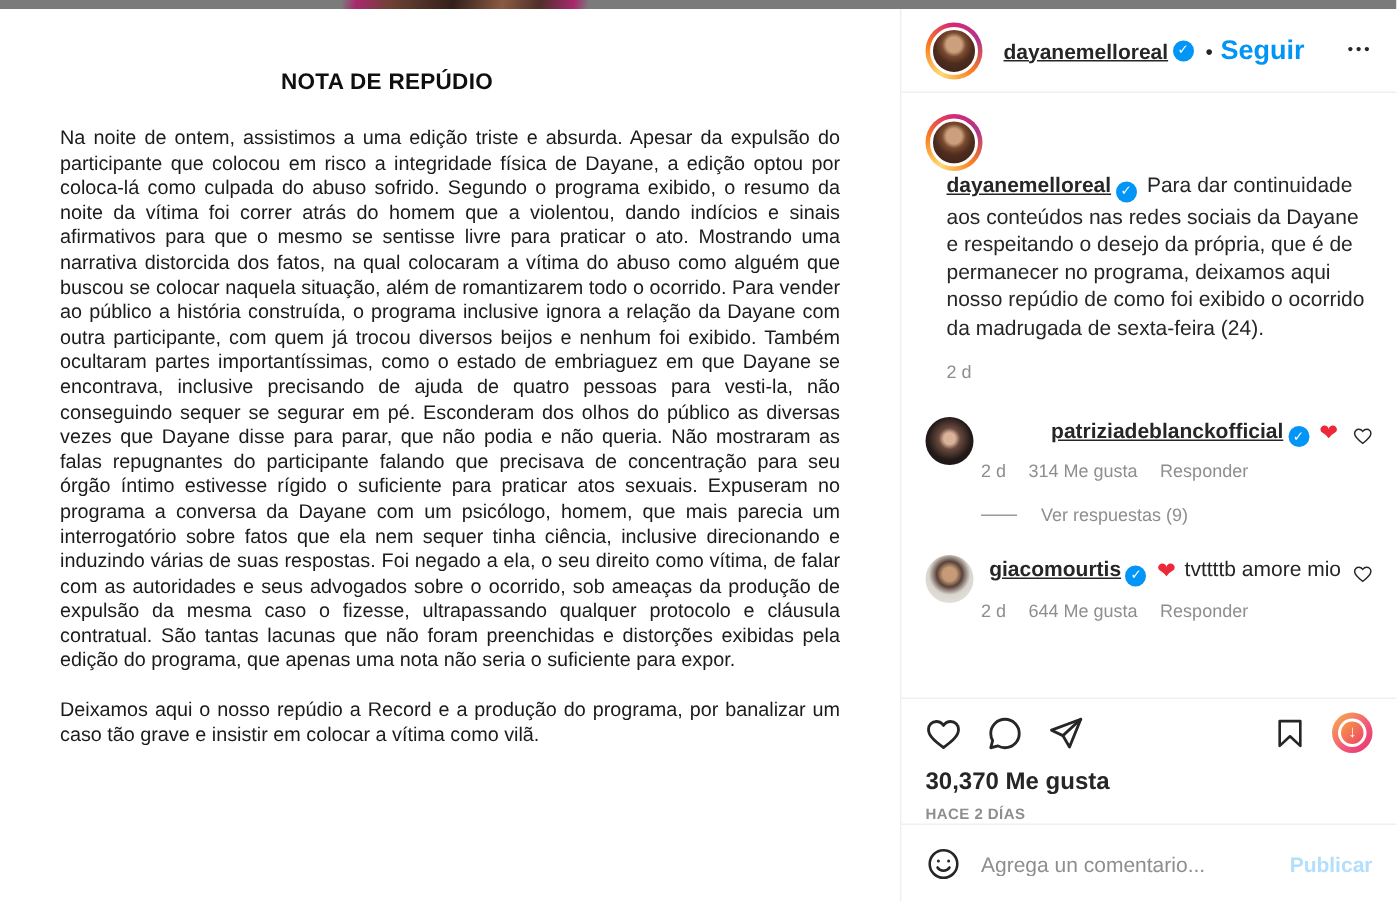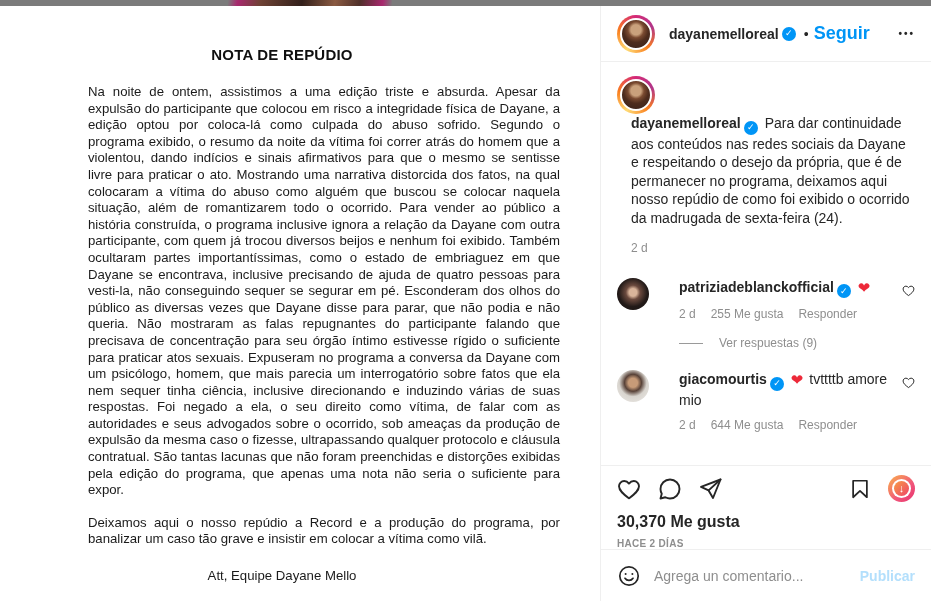--- a/index.html
+++ b/index.html
@@ -6,21 +6,21 @@
   html,body { width:931px; height:601px; overflow:hidden; background:#fff;
               font-family:"Liberation Sans", sans-serif; }
   .stage { position:relative; width:931px; height:601px; background:#fff; }
 
   
   .top-strip { position:absolute; left:0; top:0; width:931px; height:6px; background:#7b7b7b; z-index:5; }
   .strip-photo { position:absolute; left:228px; top:0; width:164px; height:6px;
     background:linear-gradient(100deg,#7b7b7b 0%,#a8286e 6%,#6e4234 20%,#33201b 45%,#8a5a42 65%,#50302a 80%,#a8286e 94%,#7b7b7b 100%); }
 
   
-  .doc { position:absolute; left:0; top:6px; width:600px; height:569px; background:#fff; color:#161616;padding-left:48px; }
+  .doc { position:absolute; left:0; top:6px; width:600px; height:569px; background:#fff; color:#161616; }
   .doc-title { margin-top:40px; text-align:center; padding-right:84px;
                font-weight:bold; font-size:15px; letter-spacing:.2px; color:#0f0f0f; }
   .doc-body { margin:21px 40px 0 40px; font-size:13.2px; line-height:16.6px;
               text-align:justify; color:#1b1b1b; }
   .doc-p2 { margin-top:16px; }
   .doc-sign { margin-top:20px; text-align:center; padding-right:84px; font-size:13.2px; color:#1b1b1b; }
 
   
   .panel { position:absolute; left:600px; top:0; width:331px; height:601px; background:#fff;
            border-left:1px solid #efefef; display:flex; flex-direction:column; }
@@ -29,37 +29,37 @@
               padding:0 16px; border-bottom:1px solid #efefef; flex:0 0 auto; }
   .ring { width:38px; height:38px; border-radius:50%; flex:0 0 auto;
           background:conic-gradient(from 210deg,#feda75,#fa7e1e,#d62976,#b13589,#fa7e1e,#feda75);
           display:flex; align-items:center; justify-content:center; }
   .ava { width:32px; height:32px; border-radius:50%; border:2px solid #fff; }
   .ava-sm { width:32px; height:32px; border-radius:50%; flex:0 0 auto; }
   .face-dayane   { background:radial-gradient(circle at 50% 35%,#caa17c 0 22%,#7a4a30 35%,#4e2c1d 55%,#35201a 100%); }
   .face-patrizia { background:radial-gradient(circle at 50% 45%,#d9b49a 0 16%,#6b4a3e 30%,#221a18 60%,#171212 100%); }
   .face-giacomo  { background:radial-gradient(circle at 50% 40%,#c79b78 0 18%,#584238 34%,#d9d5cf 55%,#eceae6 100%); }
 
-  .uname { font-weight:bold; font-size:14px; color:#262626; }
+  .uname { font-weight:bold; font-size:14px; color:#262626;text-decoration:underline; }
   .badge { display:inline-flex; width:14px; height:14px; border-radius:50%; background:#0095f6;
            color:#fff; font-size:9px; line-height:1; align-items:center; justify-content:center;
            vertical-align:-2px; margin:0 3px; }
   .hdr-user { margin-left:14px; display:flex; align-items:center; }
   .dot { color:#262626; font-size:14px; margin:0 5px; }
   .follow { color:#0095f6; font-weight:bold; font-size:18px; cursor:pointer; background:none; border:none; }
   .more { margin-left:auto; color:#262626; font-size:10px; letter-spacing:2px; font-weight:bold; cursor:pointer;
           background:none; border:none; }
 
   .p-body { flex:1 1 auto; overflow:hidden; padding:14px 16px 0 16px; }
   .cap-row { display:flex;flex-direction:column; }
   .cap-content { flex:1; margin-left:14px; font-size:14px; line-height:18.5px; color:#262626; }
   .time { margin-top:12px; font-size:12px; color:#8e8e8e; }
 
   .comment { display:flex; margin-top:20px; }
-  .c-main { flex:1; margin-left:30px; }
+  .c-main { flex:1; margin-left:5px;text-align:right; }
   .c-line { font-size:14px; line-height:18px; color:#262626; }
   .heart-emoji { color:#ed2939; font-size:15px; vertical-align:-1px; margin-right:2px; }
   .c-meta { margin-top:9px; font-size:12px; color:#8e8e8e; display:flex; gap:15px; }
   .c-meta span { cursor:pointer; }
   .c-replies { margin-top:15px; font-size:12px; color:#8e8e8e; display:flex; align-items:center; cursor:pointer; }
   .dash { width:24px; border-top:1px solid #9a9a9a; margin-right:16px; }
   .c-like { margin-left:8px; margin-top:6px; flex:0 0 auto; cursor:pointer; }
 
   .action-bar { flex:0 0 auto; border-top:1px solid #efefef; display:flex; align-items:center;
                 padding:0 16px; height:46px; gap:17px; }
@@ -92,21 +92,20 @@
 
   <div class="top-strip">
     <div class="strip-photo"></div>
   </div>
 
   <div class="doc">
     <div class="doc-title">NOTA DE REPÚDIO</div>
     <div class="doc-body">
       <div>Na noite de ontem, assistimos a uma edição triste e absurda. Apesar da expulsão do participante que colocou em risco a integridade física de Dayane, a edição optou por coloca-lá como culpada do abuso sofrido. Segundo o programa exibido, o resumo da noite da vítima foi correr atrás do homem que a violentou, dando indícios e sinais afirmativos para que o mesmo se sentisse livre para praticar o ato. Mostrando uma narrativa distorcida dos fatos, na qual colocaram a vítima do abuso como alguém que buscou se colocar naquela situação, além de romantizarem todo o ocorrido. Para vender ao público a história construída, o programa inclusive ignora a relação da Dayane com outra participante, com quem já trocou diversos beijos e nenhum foi exibido. Também ocultaram partes importantíssimas, como o estado de embriaguez em que Dayane se encontrava, inclusive precisando de ajuda de quatro pessoas para vesti-la, não conseguindo sequer se segurar em pé. Esconderam dos olhos do público as diversas vezes que Dayane disse para parar, que não podia e não queria. Não mostraram as falas repugnantes do participante falando que precisava de concentração para seu órgão íntimo estivesse rígido o suficiente para praticar atos sexuais. Expuseram no programa a conversa da Dayane com um psicólogo, homem, que mais parecia um interrogatório sobre fatos que ela nem sequer tinha ciência, inclusive direcionando e induzindo várias de suas respostas. Foi negado a ela, o seu direito como vítima, de falar com as autoridades e seus advogados sobre o ocorrido, sob ameaças da produção de expulsão da mesma caso o fizesse, ultrapassando qualquer protocolo e cláusula contratual. São tantas lacunas que não foram preenchidas e distorções exibidas pela edição do programa, que apenas uma nota não seria o suficiente para expor.</div>
       <div class="doc-p2">Deixamos aqui o nosso repúdio a Record e a produção do programa, por banalizar um caso tão grave e insistir em colocar a vítima como vilã.</div>
-      <div class="doc-sign">Att, Equipe Dayane Mello</div>
     </div>
   </div>
 
   <div class="panel">
 
     <div class="p-header">
       <div class="ring">
         <div class="ava face-dayane"></div>
       </div>
       <div class="hdr-user">
@@ -135,21 +134,21 @@
 
       <div class="comment">
         <div class="ava-sm face-patrizia"></div>
         <div class="c-main">
           <div class="c-line">
             <span class="uname">patriziadeblanckofficial</span><span class="badge">✓</span>
             <span class="heart-emoji">❤</span><span></span>
           </div>
           <div class="c-meta">
             <span>2 d</span>
-            <span>255 Me gusta</span>
+            <span>314 Me gusta</span>
             <span>Responder</span>
           </div>
           <div class="c-replies">
             <span class="dash"></span>
             <span>Ver respuestas (9)</span>
           </div>
         </div>
         <div class="c-like">
           <svg class="ig" width="13" height="13" viewBox="0 0 24 24" fill="none" stroke="#262626" stroke-width="1.8">
             <path d="M12 21.35C7 17.6 2 13.9 2 9.3 2 6.4 4.3 4 7.2 4c1.9 0 3.6 1 4.8 2.6C13.2 5 14.9 4 16.8 4 19.7 4 22 6.4 22 9.3c0 4.6-5 8.3-10 12.05z"></path>

